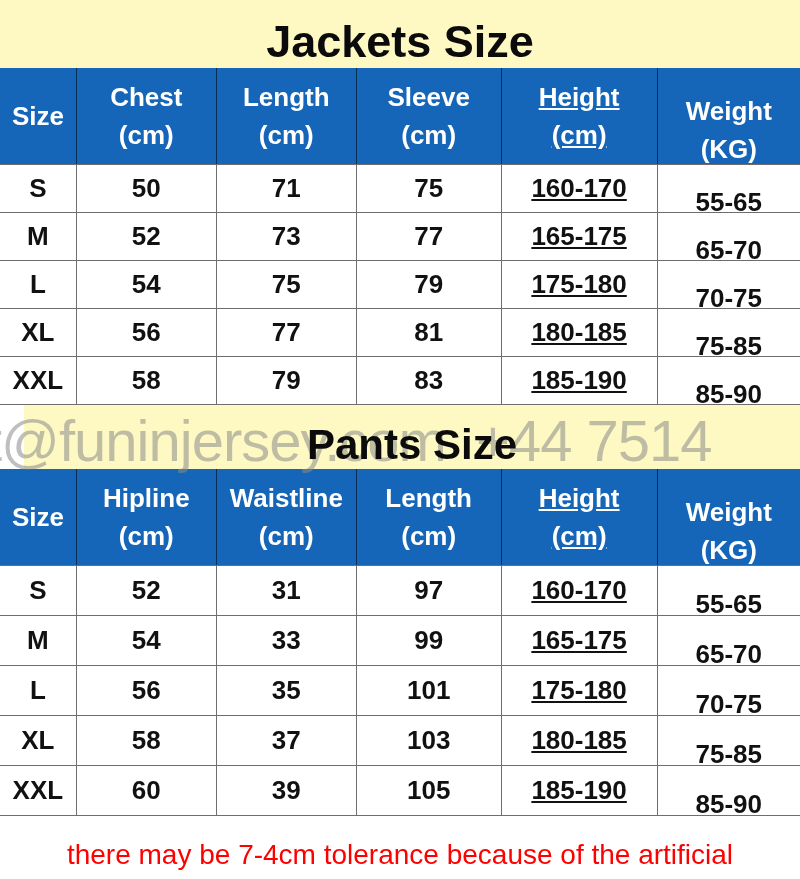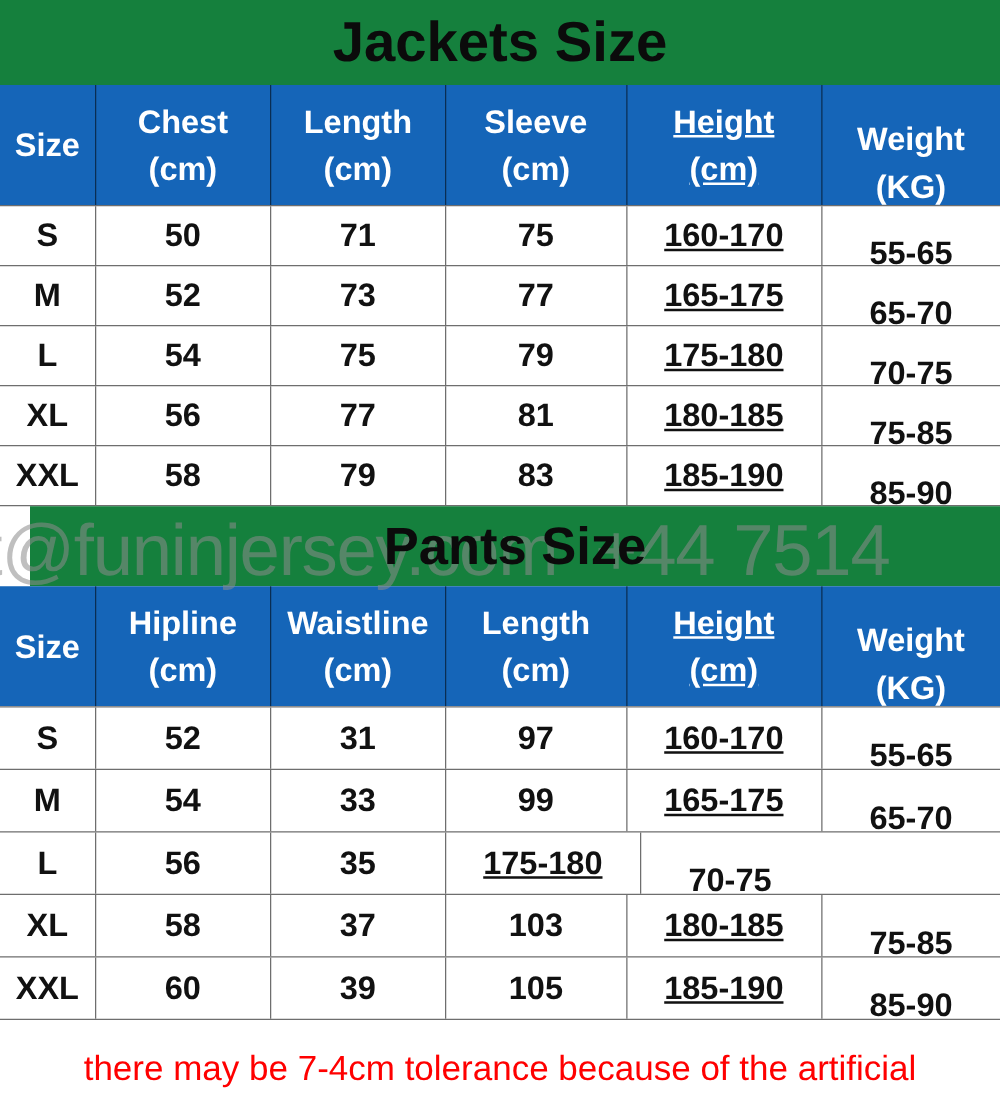--- a/index.html
+++ b/index.html
@@ -3,22 +3,22 @@
 <meta charset="utf-8">
 <style>
   * { margin: 0; padding: 0; box-sizing: border-box; }
   html, body { width: 800px; height: 879px; background: #ffffff; }
   body { font-family: "Liberation Sans", sans-serif; overflow: hidden; }
 
   .sheet { position: relative; width: 800px; height: 879px; background: #ffffff; overflow: hidden; }
 
   
   .banner {
-    background: #15803d;
-    display: flex; align-items: center; justify-content: center;
+    background: #fef9c3;
+    display: flex; align-items: flex-end; justify-content: center;
   }
   .banner-jackets { height: 68px; }
   .banner-pants   { height: 64px; margin-left: 24px; }
   .title { font-weight: bold; color: #0b0b0b; letter-spacing: 0; }
   .title-lg { font-size: 45px; }
   .title-md { font-size: 42px; position: relative; z-index: 40; }
 
   
   .thead {
     display: flex; background: #1565b8; color: #ffffff;
@@ -194,20 +194,21 @@
         <div class="td c1">54</div>
         <div class="td c2">33</div>
         <div class="td c3">99</div>
         <div class="td c4">165-175</div>
         <div class="td c5">65-70</div>
       </div>
       <div class="tr">
         <div class="td c0">L</div>
         <div class="td c1">56</div>
         <div class="td c2">35</div>
+        <div class="td c3">101</div>
         <div class="td c4">175-180</div>
         <div class="td c5">70-75</div>
       </div>
       <div class="tr">
         <div class="td c0">XL</div>
         <div class="td c1">58</div>
         <div class="td c2">37</div>
         <div class="td c3">103</div>
         <div class="td c4">180-185</div>
         <div class="td c5">75-85</div>

